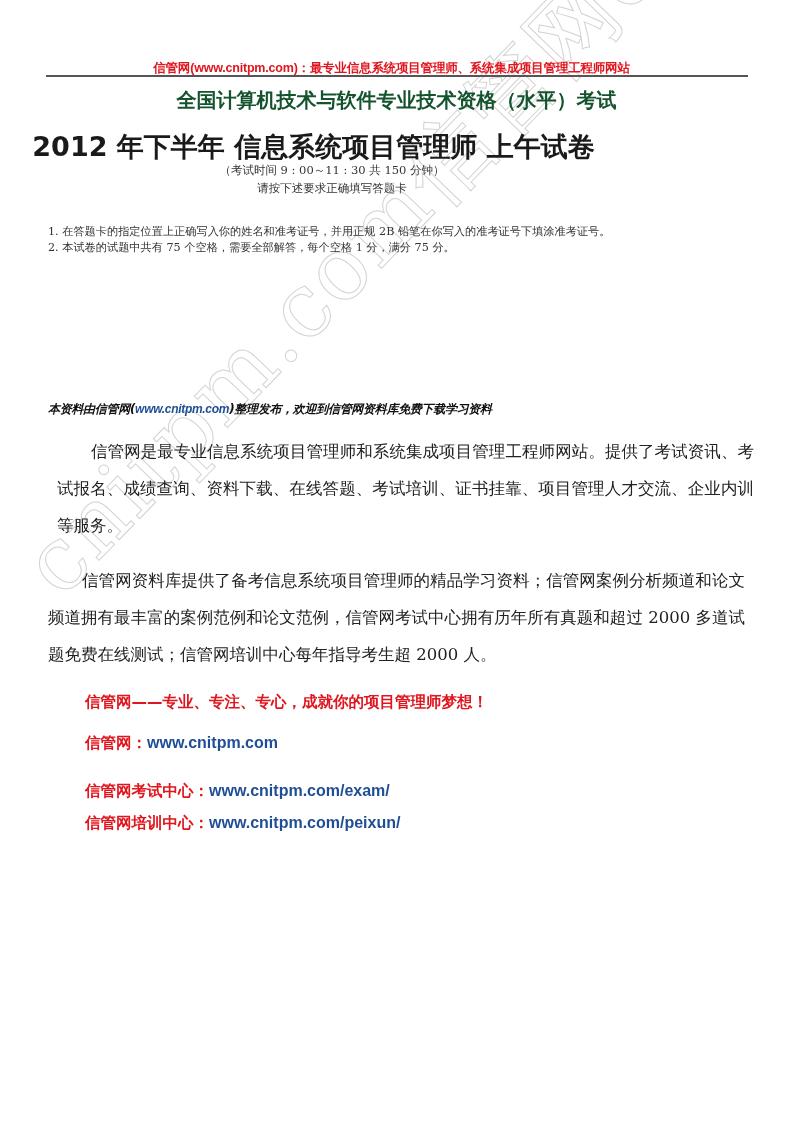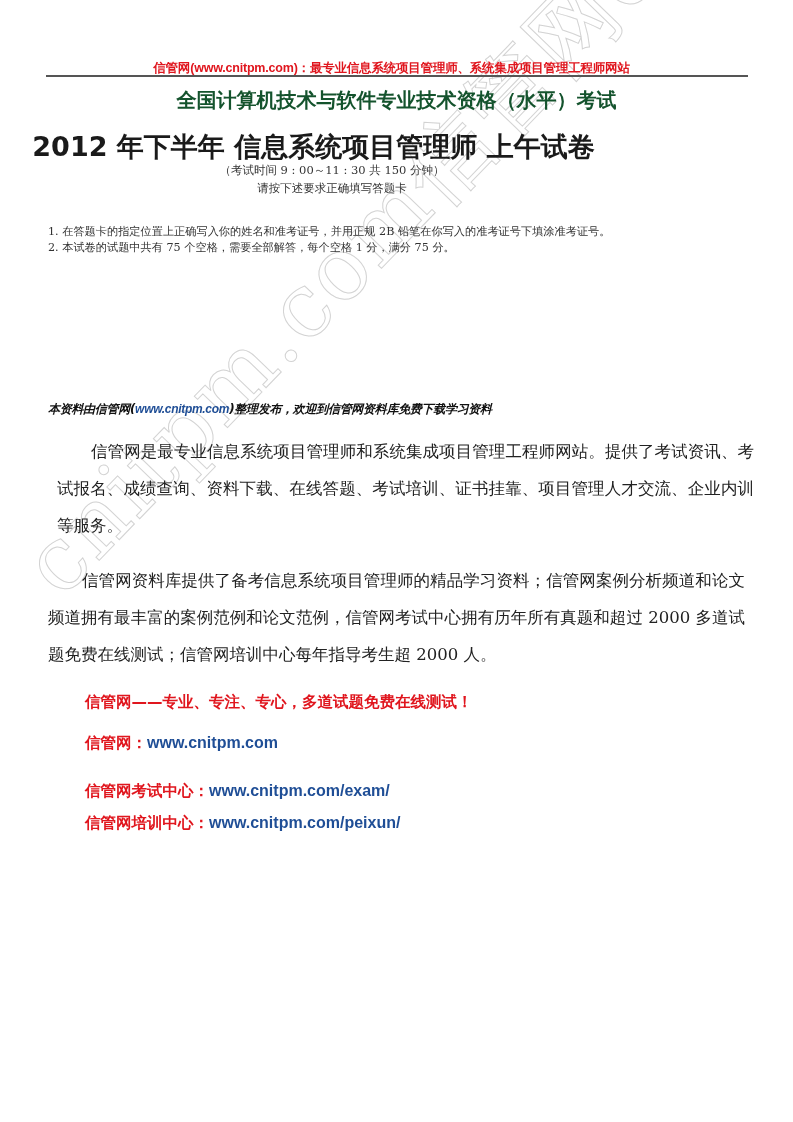--- a/index.html
+++ b/index.html
@@ -83,21 +83,21 @@
   <p>2.  本试卷的试题中共有 75  个空格，需要全部解答，每个空格    1  分，满分 75  分。</p>
 </div>
 
 <div class="promo-heading">
   <span>本资料由信管网(</span><span class="link">www.cnitpm.com</span><span>)整理发布，欢迎到信管网资料库免费下载学习资料</span>
 </div>
 
 <div class="body-para para1">信管网是最专业信息系统项目管理师和系统集成项目管理工程师网站。提供了考试资讯、考试报名、成绩查询、资料下载、在线答题、考试培训、证书挂靠、项目管理人才交流、企业内训等服务。</div>
 <div class="body-para para2">信管网资料库提供了备考信息系统项目管理师的精品学习资料；信管网案例分析频道和论文频道拥有最丰富的案例范例和论文范例，信管网考试中心拥有历年所有真题和超过 2000 多道试题免费在线测试；信管网培训中心每年指导考生超 2000 人。</div>
 
-<div class="red-line l1">信管网——专业、专注、专心，多道试题免费在线测试！</div>
+<div class="red-line l1">信管网——专业、专注、专心，成就你的项目管理师梦想！</div>
 <div class="red-line l2">
   <span>信管网：</span><span class="link">www.cnitpm.com</span>
 </div>
 <div class="red-line l3">
   <span>信管网考试中心：</span><span class="link">www.cnitpm.com/exam/</span>
 </div>
 <div class="red-line l4">
   <span>信管网培训中心：</span><span class="link">www.cnitpm.com/peixun/</span>
 </div>
 

